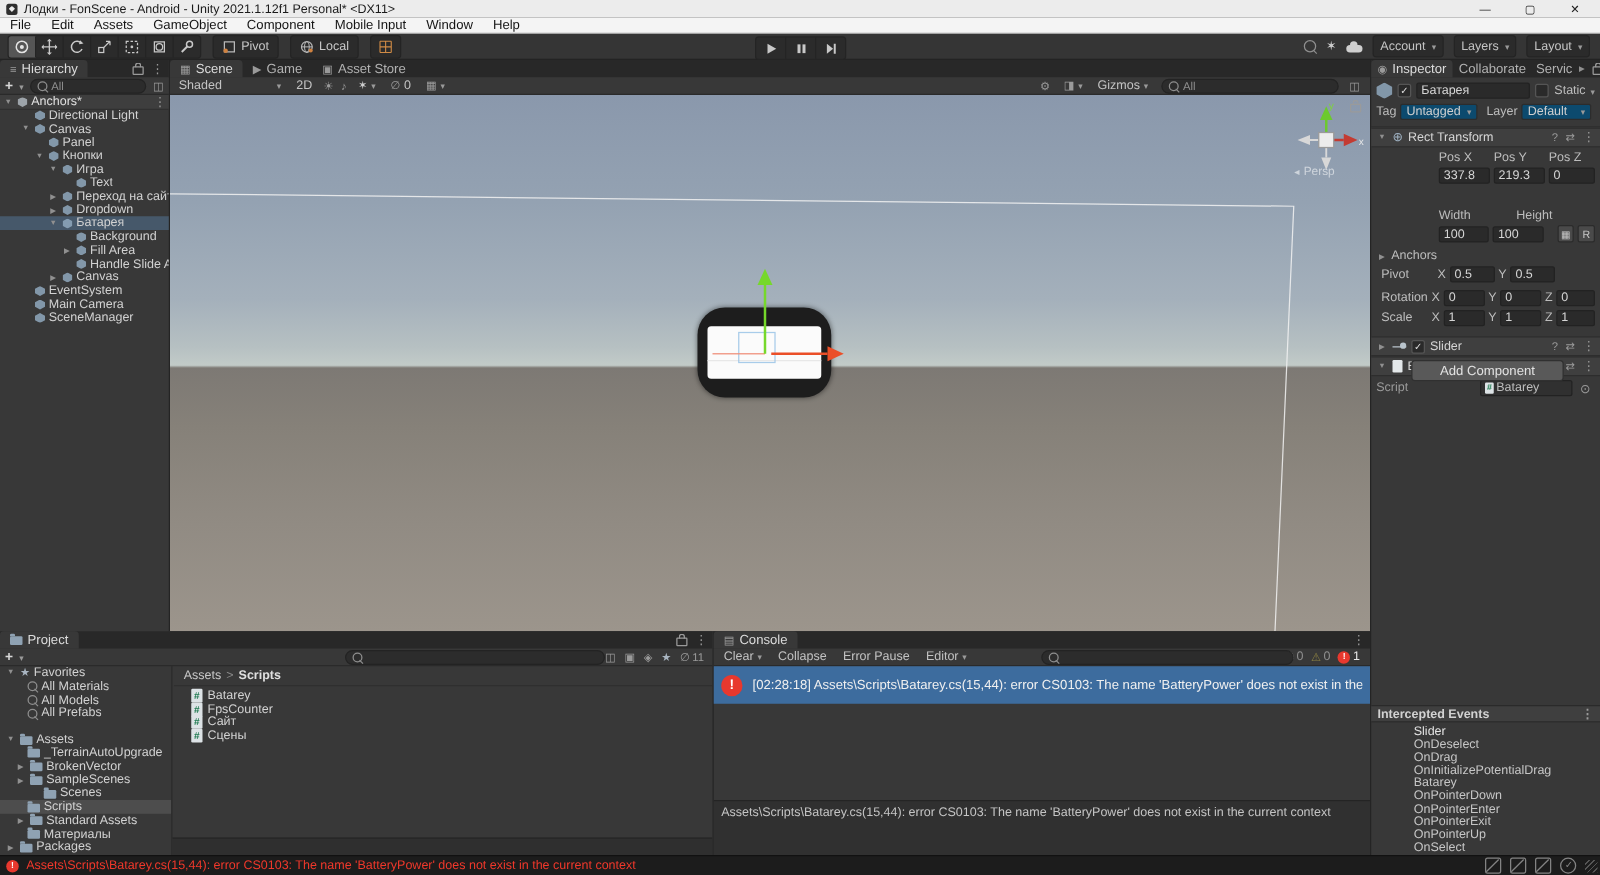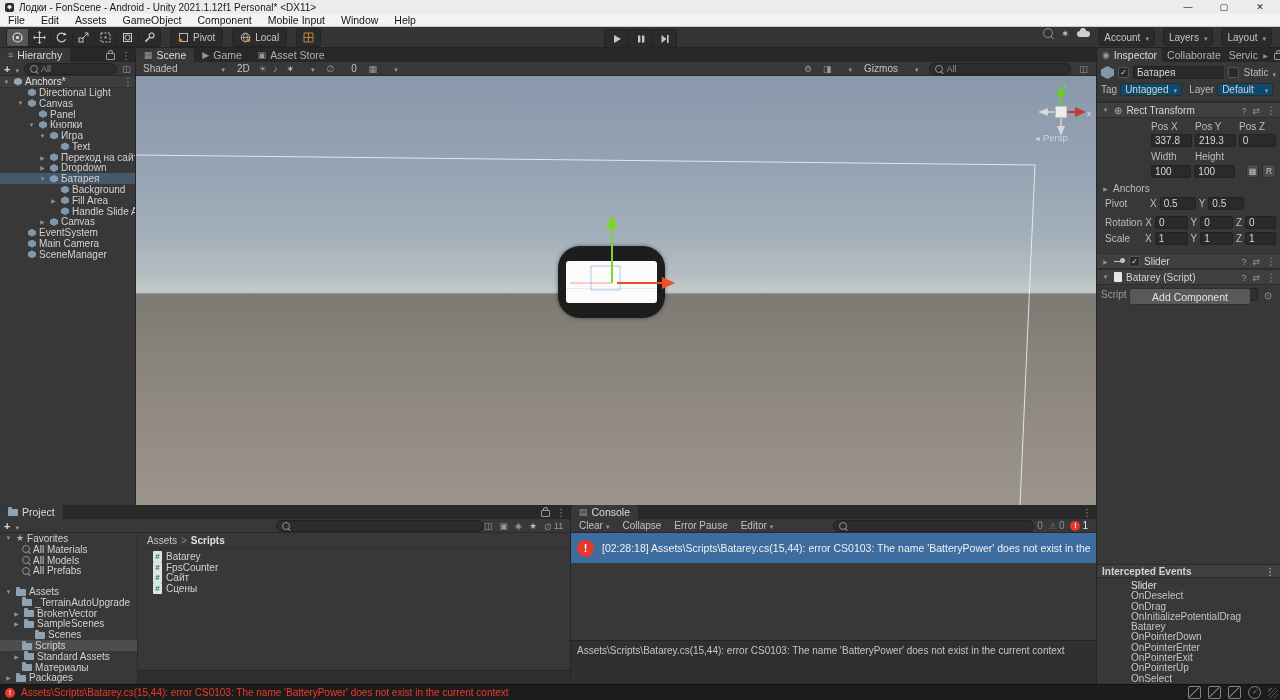--- a/index.html
+++ b/index.html
@@ -22,21 +22,21 @@
   .toolbar{left:0;top:27px;width:1280px;height:21px;background:#353535;border-bottom:1px solid #232323;display:flex;align-items:center;box-sizing:border-box}
   .tgroup{display:flex;background:#2b2b2b;border:1px solid #242424;border-radius:3px;margin-left:6px;height:17px}
   .tbtn{width:21px;display:flex;align-items:center;justify-content:center;border-right:1px solid #242424}
   .tbtn:last-child{border-right:none}
   .tbtn.active{background:#565656;border-radius:2px 0 0 2px}
   .toggle{display:flex;align-items:center;gap:4px;background:#2b2b2b;border:1px solid #242424;border-radius:3px;height:17px;padding:0 7px;color:#c8c8c8;margin-left:9px;font-size:10px}
   .solo{margin-left:9px;width:23px;height:17px;background:#2b2b2b;border:1px solid #242424;border-radius:3px;display:flex;align-items:center;justify-content:center}
   .playgroup{position:absolute;left:604px;top:2px;display:flex;background:#2b2b2b;border:1px solid #242424;border-radius:3px;height:17px}
   .pbtn{width:23px;display:flex;align-items:center;justify-content:center;border-right:1px solid #242424}
   .pbtn:last-child{border-right:none}
-  .tb-right{margin-left:auto;display:flex;gap:8px;padding-right:8px}
+  .tb-right{margin-left:auto;display:flex;align-items:center;gap:8px;padding-right:8px}
   .dd{display:flex;align-items:center;background:#2b2b2b;border:1px solid #242424;border-radius:3px;height:16px;padding:0 5px;gap:5px;color:#c4c4c4;font-size:10px}
   .gl-dd::before{content:"▾";font-size:7px;color:#9a9a9a}
   .cloud{width:13px;height:6px;background:#cfcfcf;border-radius:6px;position:relative;margin-top:3px}
   .cloud::before{content:"";position:absolute;left:3px;top:-3px;width:6px;height:6px;background:#cfcfcf;border-radius:50%}
   .flare{color:#cfcfcf;font-size:10px}
   .flare::before{content:"✶"}
   .mag{width:6px;height:6px;border:1px solid #8f8f8f;border-radius:50%;position:relative;flex:none}
   .mag::after{content:"";position:absolute;width:4px;height:1px;background:#8f8f8f;transform:rotate(45deg);left:4px;top:6px}
   .mag.big{width:8px;height:8px}
   .mag.big::after{left:6px;top:8px}
@@ -66,21 +66,21 @@
   
   #hier{left:0;top:48px;width:136px;height:457px;background:#383838;border-right:1px solid #242424;box-sizing:border-box}
   .scene-row{display:flex;align-items:center;gap:3px;height:11px;background:#3e3e3e;border-bottom:1px solid #303030;color:#e0e0e0;font-size:10px;padding:0 2px}
   .hrows{position:absolute;left:0;top:39px;right:0}
   .sel-h{background:#46586a}
   .sel-g{background:#4d4d4d}
 
   
   #scenep{left:136px;top:48px;width:960px;height:457px;background:#383838}
   .stool{height:14px;background:#383838;border-bottom:1px solid #2a2a2a;display:flex;align-items:center;gap:6px;padding:0 4px;font-size:10px;color:#c4c4c4;box-sizing:border-box}
-  .sbtn{display:flex;align-items:center;gap:17px;padding:0 3px;color:#c4c4c4}
+  .sbtn{display:flex;gap:3px;padding:0 3px;color:#c4c4c4}
   .viewport{position:absolute;left:0;top:28px;width:960px;height:429px;background:linear-gradient(180deg,#8a98ac 0%,#94a2b2 20%,#a4b0bb 38%,#b6c0c2 47%,#c2cbc8 50.4%,#7d7974 50.9%,#868179 62%,#918b83 80%,#9c958c 100%);overflow:hidden}
   .battery{position:absolute;left:422px;top:170px;width:107px;height:72px;background:#1d1d1d;border-radius:22px;box-shadow:0 0 4px rgba(0,0,0,.45)}
   .battery-fill{position:absolute;left:8px;top:15px;right:8px;bottom:15px;background:#fbfbfb;border-radius:3px}
   .battery-fill::after{content:"";position:absolute;left:0;right:0;top:65%;height:1px;background:#e8e8e8}
   .persp{position:absolute;left:898px;top:56px;color:#e2e6ea;opacity:.75;font-size:9.5px}
   .persp .pa::before{content:"◄";font-size:7px;margin-right:2px}
   .vlock{position:absolute;left:944px;top:4px}
 
   
   #insp{left:1096px;top:48px;width:184px;height:636px;background:#383838;border-left:1px solid #242424;box-sizing:border-box}
@@ -538,21 +538,21 @@
         <div class="ifield" style="width:36px">
             <span>337.8</span>
           </div>
         <div class="ifield" style="width:36px">
             <span>219.3</span>
           </div>
         <div class="ifield" style="width:32px">
             <span>0</span>
           </div>
       </div>
-      <div class="irow" style="padding-left:54px;gap:6px;margin-top:2px">
+      <div class="irow" style="padding-left:54px;gap:24px;margin-top:18px">
         <span class="ilbl" style="width:38px">Width</span>
         <span class="ilbl">Height</span>
       </div>
       <div class="irow" style="padding-left:54px;gap:3px">
         <div class="ifield" style="width:36px">
             <span>100</span>
           </div>
         <div class="ifield" style="width:36px">
             <span>100</span>
           </div>

